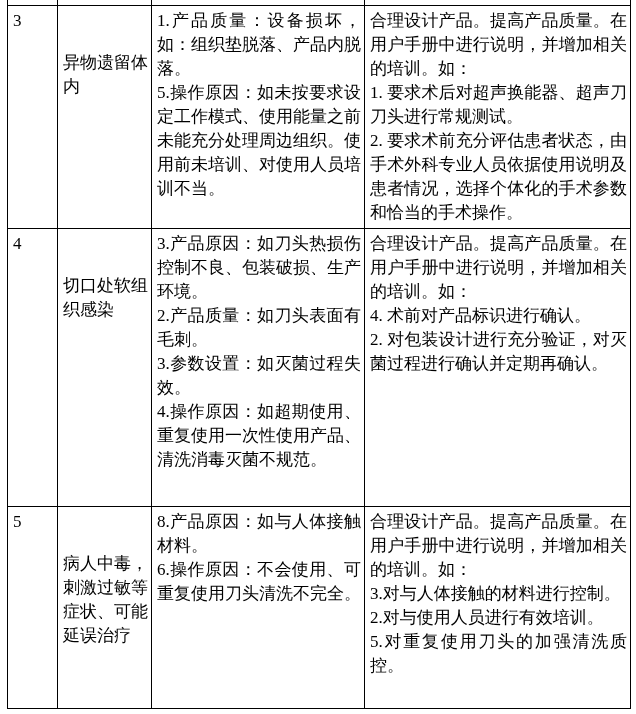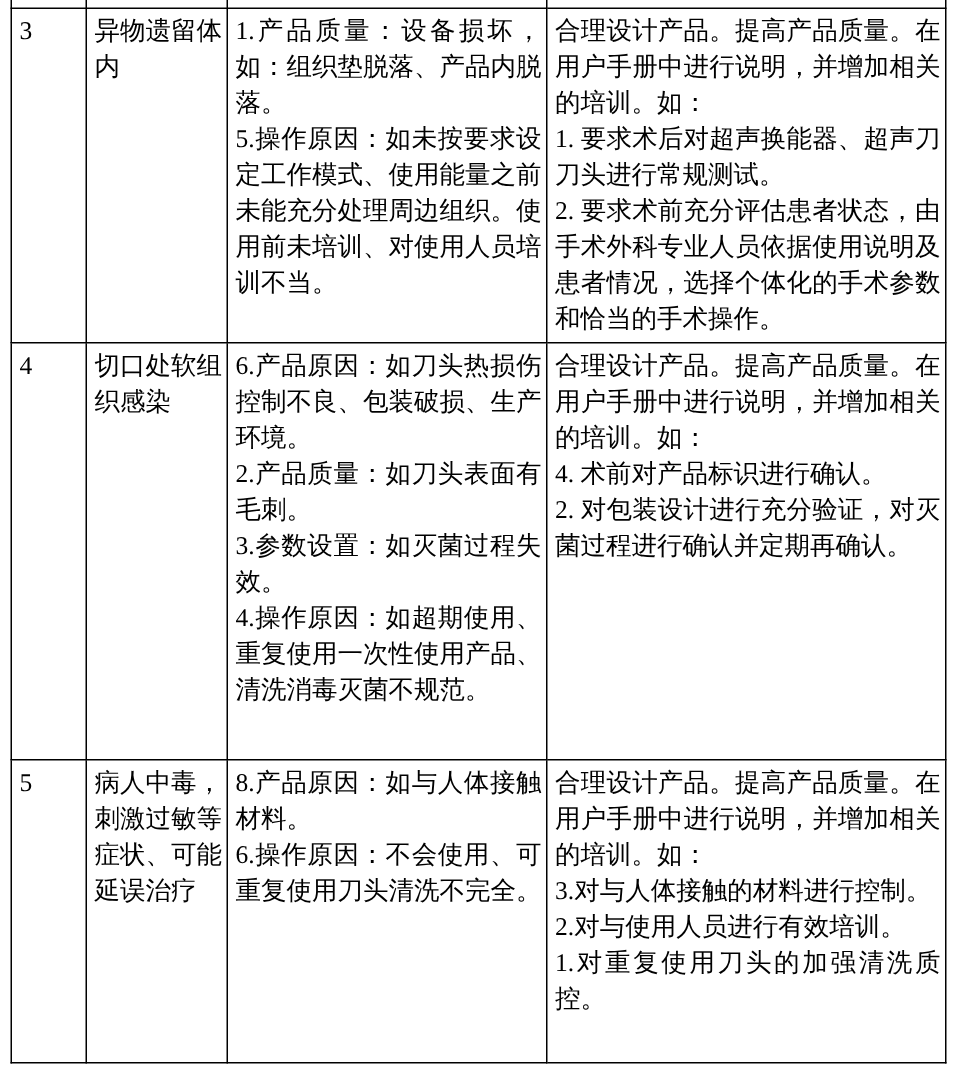--- a/index.html
+++ b/index.html
@@ -41,20 +41,21 @@
   tbody tr:nth-child(3) { height: 278px; }
   tbody tr:nth-child(4) { height: 202px; }
   td.col-id {
     padding-left: 8px;
     padding-top: 4px;
   }
   .cell-hazard {
     text-align: justify;
     text-justify: inter-character;
     line-break: strict;
+    margin-top: 42px;
   }
   .cell-causes p, .cell-measures p {
     margin: 0;
     text-align: justify;
     text-justify: inter-character;
     line-break: strict;
   }
 </style>
 </head>
 <body>
@@ -99,21 +100,21 @@
 
   <tr class="data-row">
     <td class="col-id">
       <div class="cell-id">4</div>
     </td>
     <td class="col-hazard">
       <div class="cell-hazard">切口处软组织感染</div>
     </td>
     <td class="col-causes">
       <div class="cell-causes">
-              <p>6.产品原因：如刀头热损伤控制不良、包装破损、生产环境。</p>
+              <p>3.产品原因：如刀头热损伤控制不良、包装破损、生产环境。</p>
               <p>2.产品质量：如刀头表面有毛刺。</p>
               <p>3.参数设置：如灭菌过程失效。</p>
               <p>4.操作原因：如超期使用、重复使用一次性使用产品、清洗消毒灭菌不规范。</p>
             </div>
     </td>
     <td class="col-measures">
       <div class="cell-measures">
               <p>合理设计产品。提高产品质量。在用户手册中进行说明，并增加相关的培训。如：</p>
               <p>4. 术前对产品标识进行确认。</p>
               <p>2. 对包装设计进行充分验证，对灭菌过程进行确认并定期再确认。</p>
@@ -132,19 +133,19 @@
       <div class="cell-causes">
               <p>8.产品原因：如与人体接触材料。</p>
               <p>6.操作原因：不会使用、可重复使用刀头清洗不完全。</p>
             </div>
     </td>
     <td class="col-measures">
       <div class="cell-measures">
               <p>合理设计产品。提高产品质量。在用户手册中进行说明，并增加相关的培训。如：</p>
               <p>3.对与人体接触的材料进行控制。</p>
               <p>2.对与使用人员进行有效培训。</p>
-              <p>1.对重复使用刀头的加强清洗质控。</p>
+              <p>5.对重复使用刀头的加强清洗质控。</p>
             </div>
     </td>
   </tr>
 </tbody>
   </table>
 </div>
 
 </body></html>

